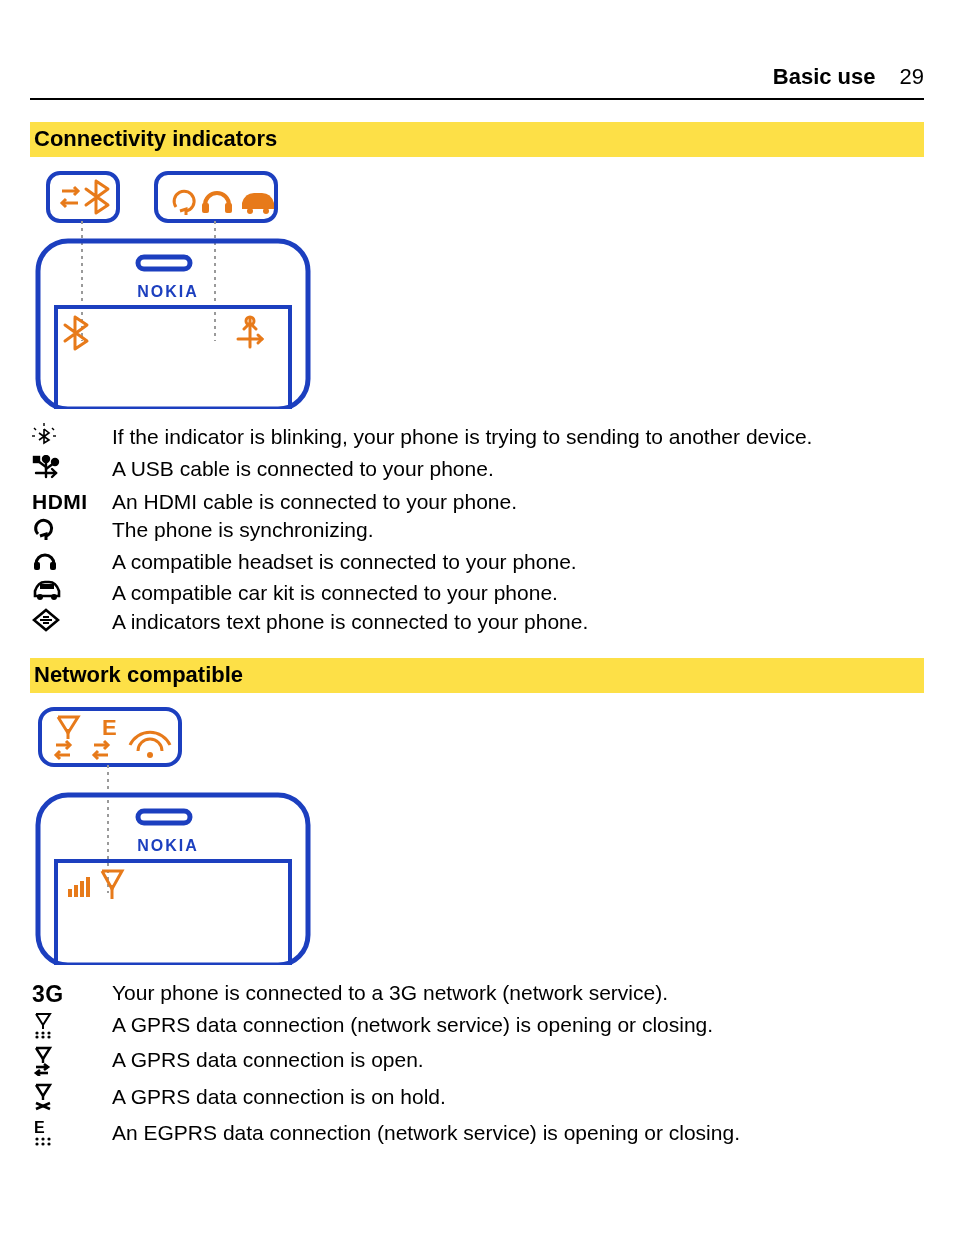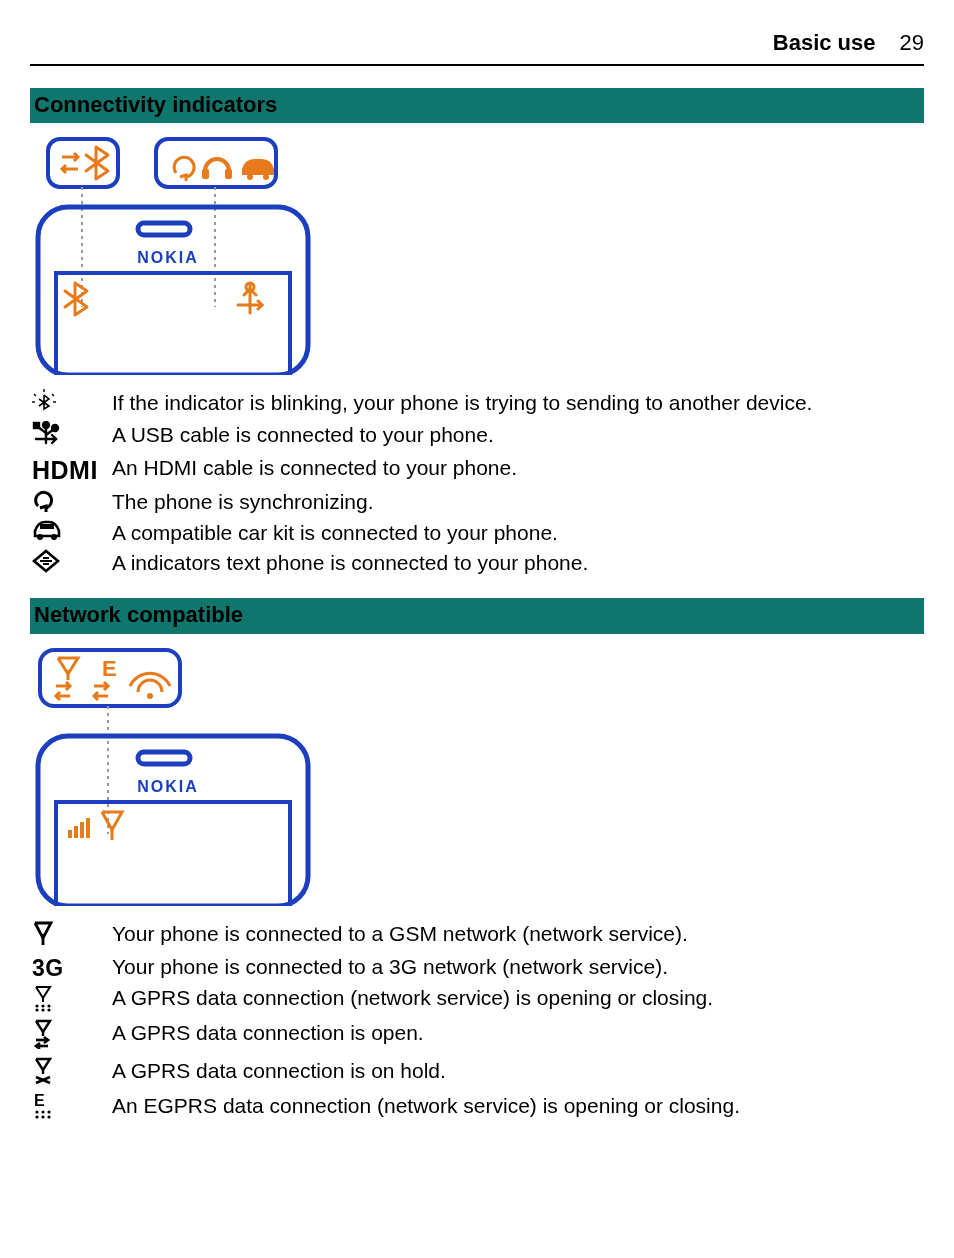--- a/index.html
+++ b/index.html
@@ -12,39 +12,40 @@
     color: #000;
     line-height: 1.35;
   }
   .top-rule {
     display: flex;
     justify-content: flex-end;
     align-items: baseline;
     border-bottom: 2px solid #000;
     padding-bottom: 6px;
     margin-bottom: 22px;
+    margin-top: 34px;
   }
   .top-rule .section { font-weight: 700; font-size: 22px; }
   .top-rule .pnum { font-weight: 400; font-size: 22px; margin-left: 24px; }
 
   .section-header {
-    background: #0f766e;
+    background: #fde047;
     font-weight: 700;
     font-size: 22px;
     padding: 2px 4px 4px 4px;
     margin: 6px 0 12px 0;
   }
 
   .diagram-wrap { width: 100%; display: flex; justify-content: flex-start; margin-bottom: 14px; }
 
   table.ind { border-collapse: collapse; width: 100%; margin-bottom: 18px; }
   table.ind td.ic { width: 82px; vertical-align: top; text-align: left; padding: 0 0 0 2px; }
   table.ind td.tx { vertical-align: top; padding: 0; }
   .glyph { display:inline-block; }
-  .hdmi-label { font-family: Arial, sans-serif; font-weight: 700; letter-spacing: 0.5px; font-size: 25px; }
+  .hdmi-label { font-family: Arial, sans-serif; font-weight: 700; letter-spacing: 0.5px; font-size: 21px; }
 
   svg { display: block; }
 </style>
 </head>
 <body>
 
 <div class="top-rule">
   <span class="section">Basic use</span>
   <span class="pnum">29</span>
 </div>
@@ -143,20 +144,30 @@
     <td class="ic"><span class="glyph">
       <svg width="24" height="24">
               <path d="M6 18 A8 8 0 1 1 14 20" fill="none" stroke="#000" stroke-width="3"></path>
               <polyline points="14,24 14,18 8,20" fill="none" stroke="#000" stroke-width="3"></polyline>
             </svg>
     </span></td>
     <td class="tx">The phone is synchronizing.</td>
   </tr>
   <tr>
     <td class="ic"><span class="glyph">
+      <svg width="26" height="24">
+              <path d="M4 16 A9 9 0 0 1 22 16" fill="none" stroke="#000" stroke-width="3"></path>
+              <rect x="2" y="14" width="6" height="8" rx="2" fill="#000"></rect>
+              <rect x="18" y="14" width="6" height="8" rx="2" fill="#000"></rect>
+            </svg>
+    </span></td>
+    <td class="tx">A compatible headset is connected to your phone.</td>
+  </tr>
+  <tr>
+    <td class="ic"><span class="glyph">
       <svg width="30" height="22">
               <path d="M3 12 q3 -9 10 -9 h4 q7 0 10 9 v5 h-24 z" fill="none" stroke="#000" stroke-width="2.6"></path>
               <circle cx="8" cy="18" r="3" fill="#000"></circle>
               <circle cx="22" cy="18" r="3" fill="#000"></circle>
               <rect x="8" y="5" width="14" height="5" fill="#000"></rect>
             </svg>
     </span></td>
     <td class="tx">A compatible car kit is connected to your phone.</td>
   </tr>
   <tr>
@@ -219,29 +230,20 @@
 
     <g stroke="#e77a1a" stroke-width="3" fill="none">
         <polyline points="72,166 82,184 92,166 72,166"></polyline>
         <line x1="82" y1="180" x2="82" y2="194"></line>
       </g>
   </svg>
 </div>
 
 <table class="ind">
   <tbody>
-      <tr>
-    <td class="ic"><span class="glyph">
-      <svg width="22" height="26">
-              <polyline points="3,3 11,18 19,3 3,3" fill="none" stroke="#000" stroke-width="2.8"></polyline>
-              <line x1="11" y1="14" x2="11" y2="25" stroke="#000" stroke-width="2.8"></line>
-            </svg>
-    </span></td>
-    <td class="tx">Your phone is connected to a GSM network (network service).</td>
-  </tr>
   <tr>
     <td class="ic"><span class="hdmi-label" style="font-size:23px;">3G</span></td>
     <td class="tx">Your phone is connected to a 3G network (network service).</td>
   </tr>
   <tr>
     <td class="ic"><span class="glyph">
       <svg width="24" height="28">
               <polyline points="4,3 11,14 18,3 4,3" fill="none" stroke="#000" stroke-width="2"></polyline>
               <line x1="11" y1="12" x2="11" y2="18" stroke="#000" stroke-width="2"></line>
         <g fill="#000">

